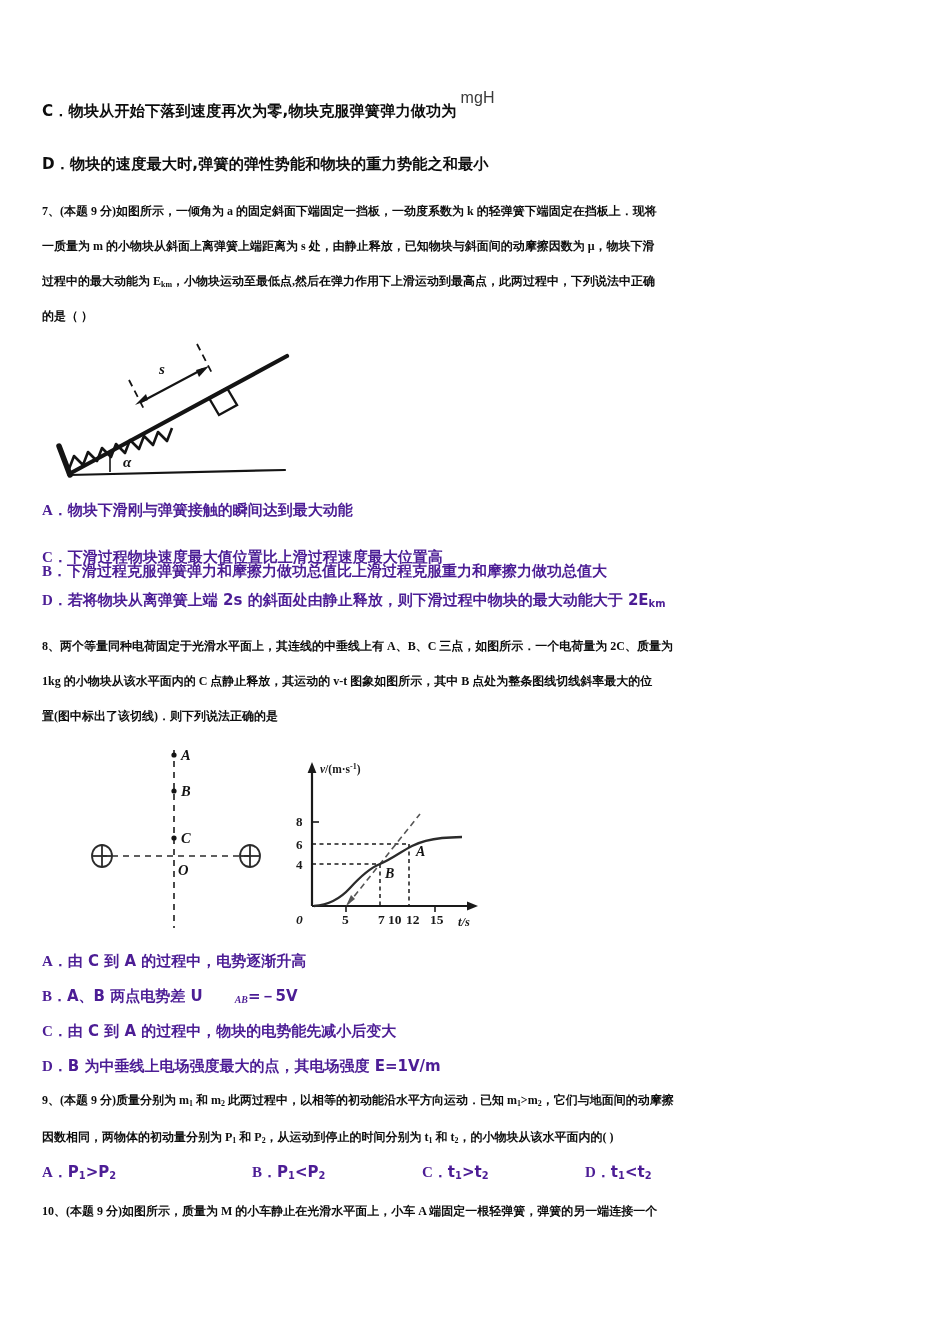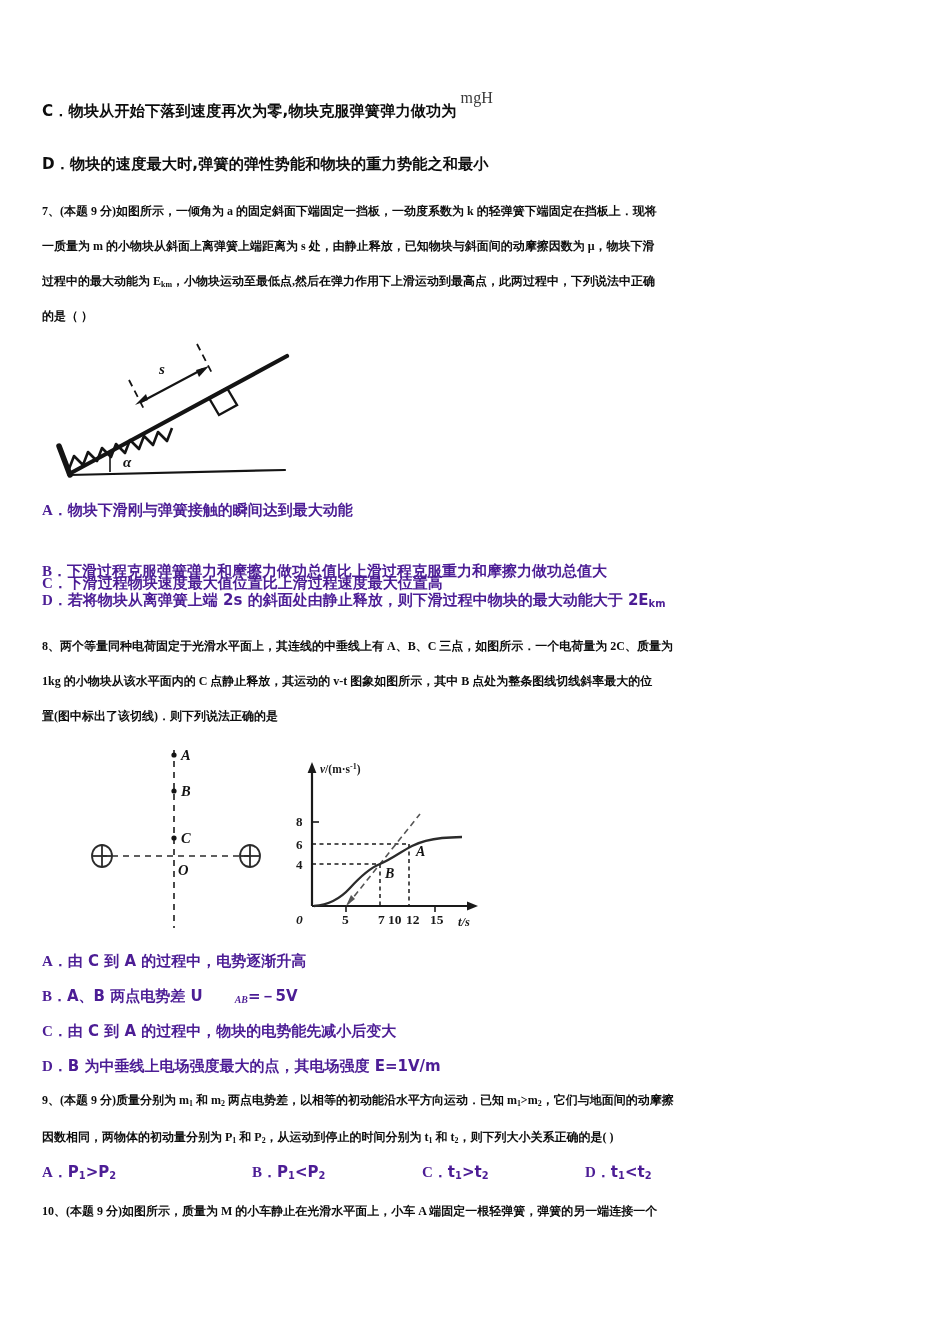--- a/index.html
+++ b/index.html
@@ -56,21 +56,21 @@
     font-family: "Liberation Serif", serif;
     font-weight: bold;
   }
   .ital { font-style: italic; font-family:"Liberation Serif",serif;margin-left:32px; }
   sub { font-size: 0.66em; vertical-align: -0.22em; font-weight: bold;}
 
   .blk { position: absolute; }
 
   
   .raised {
-    font-family: Liberation Serif, serif;
+    font-family: Liberation Sans, sans-serif;
     font-weight: normal;
     font-size: 16px;
     position: relative;
     top: -13px;
     left: 4px;
     color: #3a3a3a;
   }
 
   
   .fig-incline {
@@ -145,21 +145,21 @@
       <text x="112" y="40" font-family="Liberation Serif, serif" font-size="15" font-style="italic" font-weight="bold" fill="#141414">s</text>
     </svg>
   </div>
 
   <div class="blk opt" style="top:501px; left:0;">
     <span class="optlabel">A．</span><span>物块下滑刚与弹簧接触的瞬间达到最大动能</span>
   </div>
   <div class="blk opt" style="top:562px; left:0;">
     <span class="optlabel">B．</span><span>下滑过程克服弹簧弹力和摩擦力做功总值比上滑过程克服重力和摩擦力做功总值大</span>
   </div>
-  <div class="blk opt" style="top:574px; left:0;text-align:center;">
+  <div class="blk opt" style="top:548px; left:0;text-align:center;">
     <span class="optlabel">C．</span><span>下滑过程物块速度最大值位置比上滑过程速度最大位置高</span>
   </div>
   <div class="blk opt" style="top:591px; left:0;">
     <span class="optlabel">D．</span><span>若将物块从离弹簧上端 2s 的斜面处由静止释放，则下滑过程中物块的最大动能大于 2E</span><sub>km</sub>
   </div>
 
   <div class="blk qline" style="top:638px; left:0;">8、两个等量同种电荷固定于光滑水平面上，其连线的中垂线上有 A、B、C 三点，如图所示．一个电荷量为 2C、质量为</div>
   <div class="blk qline" style="top:673px; left:0;">1kg 的小物块从该水平面内的 C 点静止释放，其运动的 v-t 图象如图所示，其中 B 点处为整条图线切线斜率最大的位</div>
   <div class="blk qline" style="top:708px; left:0;">置(图中标出了该切线)．则下列说法正确的是</div>
 
@@ -247,24 +247,24 @@
     <span class="optlabel">B．</span><span>A、B 两点电势差 U</span><sub class="ital">AB</sub><span>=－5V</span>
   </div>
   <div class="blk opt" style="top:1022px; left:0;">
     <span class="optlabel">C．</span><span>由 C 到 A 的过程中，物块的电势能先减小后变大</span>
   </div>
   <div class="blk opt" style="top:1057px; left:0;text-align:center;">
     <span class="optlabel">D．</span><span>B 为中垂线上电场强度最大的点，其电场强度 E=1V/m</span>
   </div>
 
   <div class="blk qline" style="top:1092px; left:0;">
-    <span>9、(本题 9 分)质量分别为 m</span><sub>1</sub><span> 和 m</span><sub>2</sub><span> 两点电势差，以相等的初动能沿水平方向运动．已知 m</span><sub>1</sub><span>&gt;m</span><sub>2</sub><span>，它们与地面间的动摩擦</span>
+    <span>9、(本题 9 分)质量分别为 m</span><sub>1</sub><span> 和 m</span><sub>2</sub><span> 此两过程中，以相等的初动能沿水平方向运动．已知 m</span><sub>1</sub><span>&gt;m</span><sub>2</sub><span>，它们与地面间的动摩擦</span>
   </div>
   <div class="blk qline" style="top:1129px; left:0;">
-    <span>因数相同，两物体的初动量分别为 P</span><sub>1</sub><span> 和 P</span><sub>2</sub><span>，从运动到停止的时间分别为 t</span><sub>1</sub><span> 和 t</span><sub>2</sub><span>，则下列大小关系正确的是(      )</span>
+    <span>因数相同，两物体的初动量分别为 P</span><sub>1</sub><span> 和 P</span><sub>2</sub><span>，从运动到停止的时间分别为 t</span><sub>1</sub><span> 和 t</span><sub>2</sub><span>，的小物块从该水平面内的(      )</span>
   </div>
 
   <div class="blk opt" style="top:1163px; left:0;">
     <span class="optlabel">A．</span><span>P</span><sub>1</sub><span>&gt;P</span><sub>2</sub>
   </div>
   <div class="blk opt" style="top:1163px; left:210px;">
     <span class="optlabel">B．</span><span>P</span><sub>1</sub><span>&lt;P</span><sub>2</sub>
   </div>
   <div class="blk opt" style="top:1163px; left:380px;">
     <span class="optlabel">C．</span><span>t</span><sub>1</sub><span>&gt;t</span><sub>2</sub>

